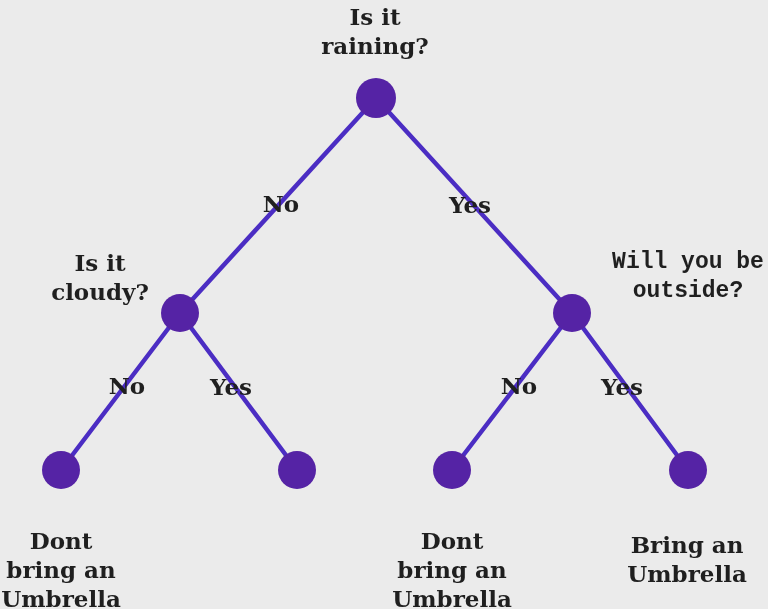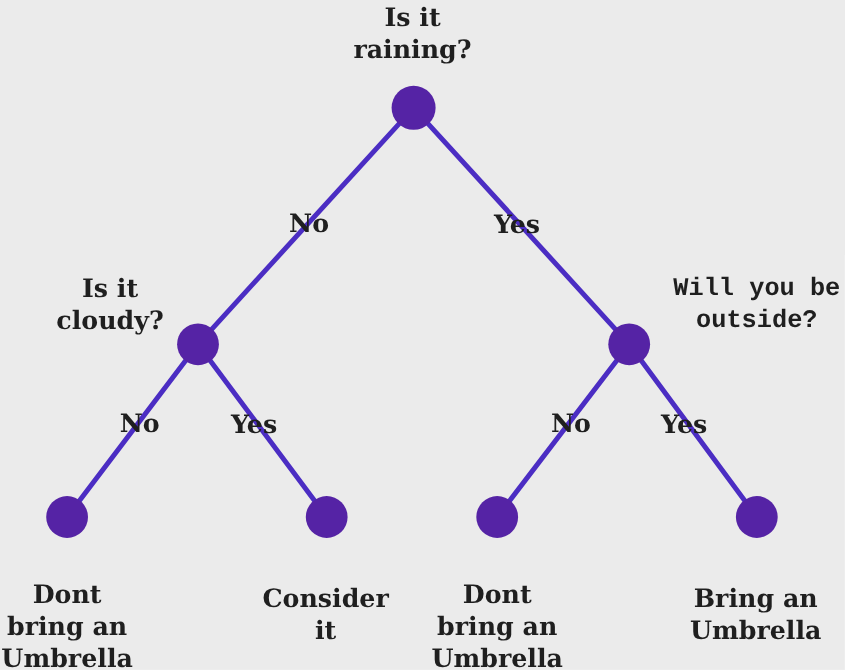--- a/index.html
+++ b/index.html
@@ -73,21 +73,19 @@
 outside?</div>
 
   <div class="label" style="left:127px; top:385px;">No</div>
   <div class="label" style="left:231px; top:386px;">Yes</div>
   <div class="label" style="left:519px; top:385px;">No</div>
   <div class="label" style="left:622px; top:386px;">Yes</div>
 
   <div class="label leaf" style="left:61px;  top:526px;">Dont
 bring an
 Umbrella</div>
-  <div class="label leaf" style="left:296px; top:530px;">Consider
-it</div>
   <div class="label leaf" style="left:452px; top:526px;">Dont
 bring an
 Umbrella</div>
   <div class="label leaf" style="left:687px; top:530px;">Bring an
 Umbrella</div>
 
 </div>
 
 </body></html>

